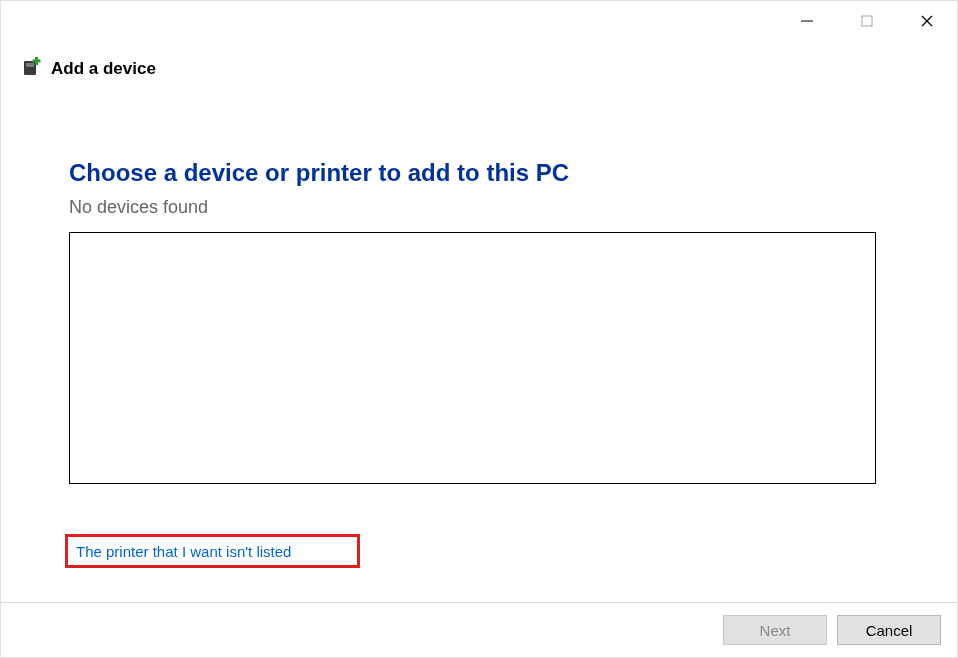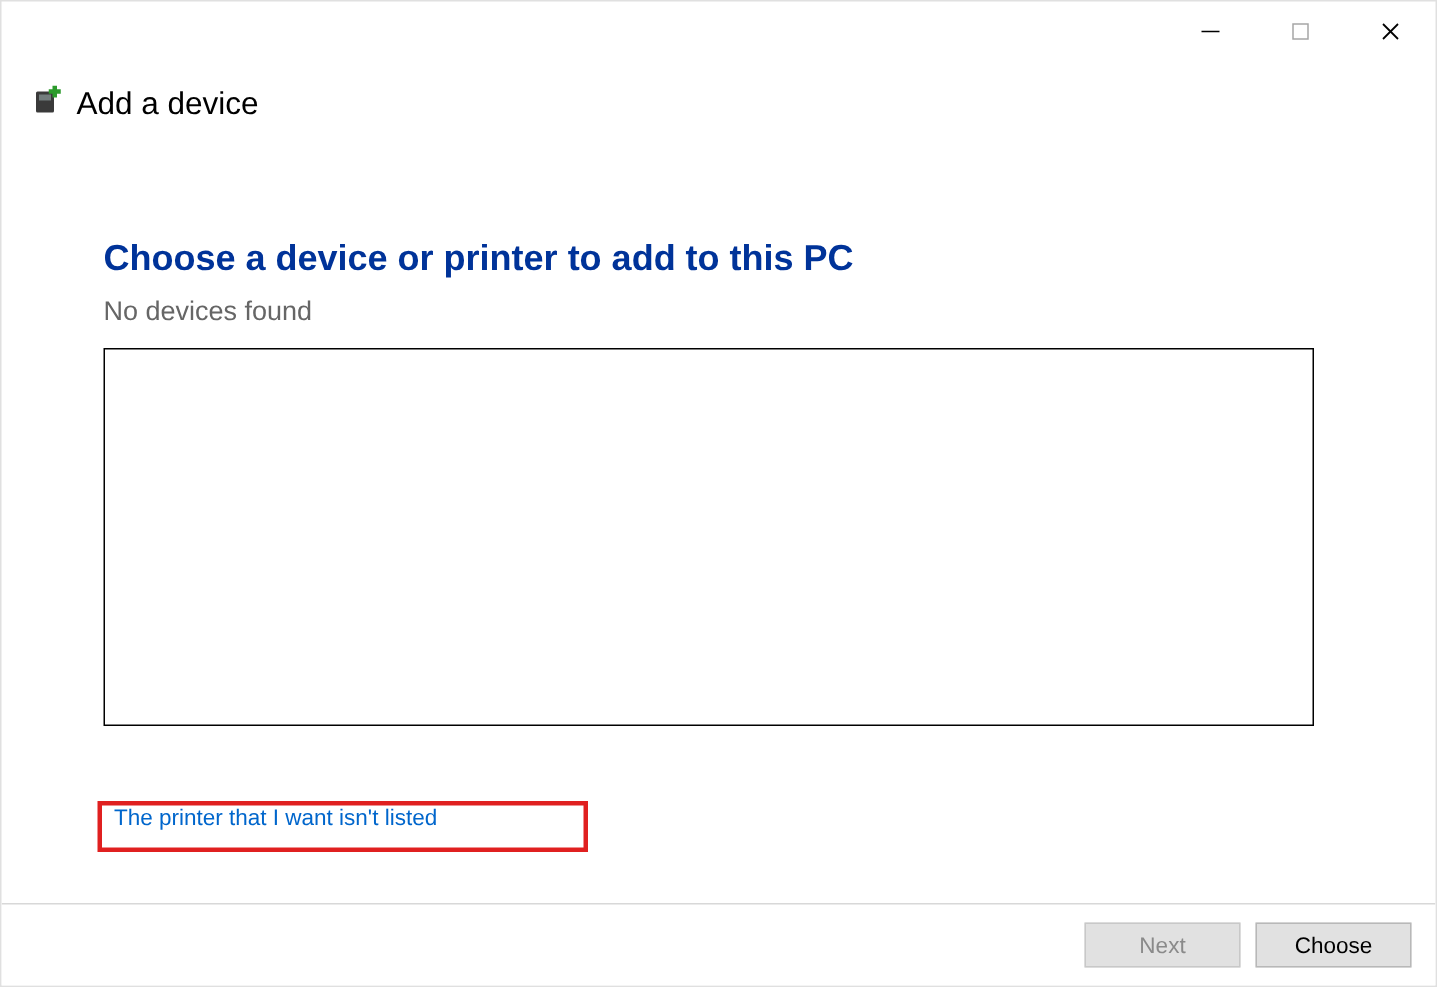--- a/index.html
+++ b/index.html
@@ -35,23 +35,23 @@
   
   .header-row {
     position: absolute;
     top: 56px;
     left: 22px;
     display: flex;
     align-items: center;
     gap: 8px;
   }
   .header-row .title {
-    font-size: 21px;
+    font-size: 17px;
     color: #000;
-    font-weight: 400;
+    font-weight: 700;
   }
 
   
   .content {
     position: absolute;
     top: 158px;
     left: 68px;
     right: 80px;
   }
   .main-heading {
@@ -70,25 +70,25 @@
     height: 252px;
     border: 1px solid #000;
     background: #fff;
   }
 
   
   .link-wrap {
     position: absolute;
     top: 533px;
     left: 64px;
-    width: 327px;
+    width: 295px;
     height: 34px;
     border: 3px solid #e02020;
     display: flex;
-    align-items: flex-start;
+    align-items: center;
     padding-left: 8px;
   }
   .link-wrap a {
     color: #0066cc;
     font-size: 15px;
     text-decoration: none;
   }
 
   
   .footer {
@@ -159,14 +159,14 @@
   <p class="status-text">No devices found</p>
   <div class="device-list"></div>
 </div>
 
 <div class="link-wrap">
   <a href="#">The printer that I want isn't listed</a>
 </div>
 
 <div class="footer">
   <button class="btn" disabled="">Next</button>
-  <button class="btn">Choose</button>
+  <button class="btn">Cancel</button>
 </div>
 
 </body></html>

